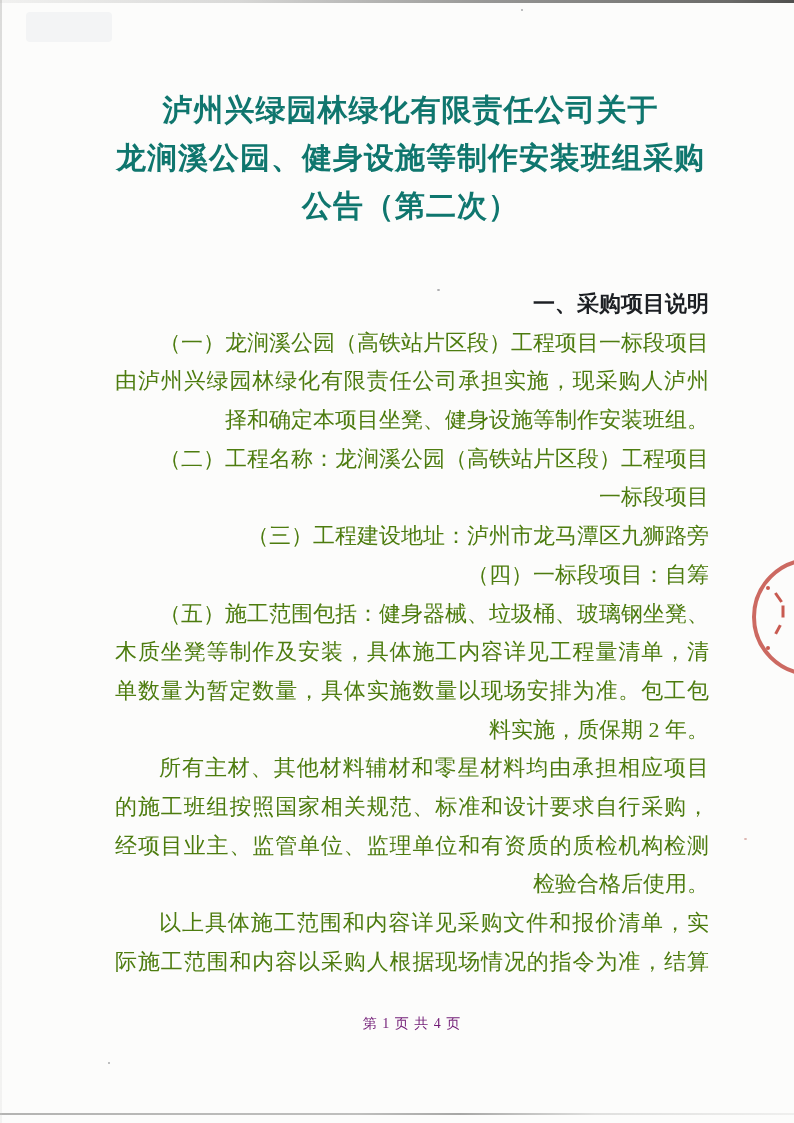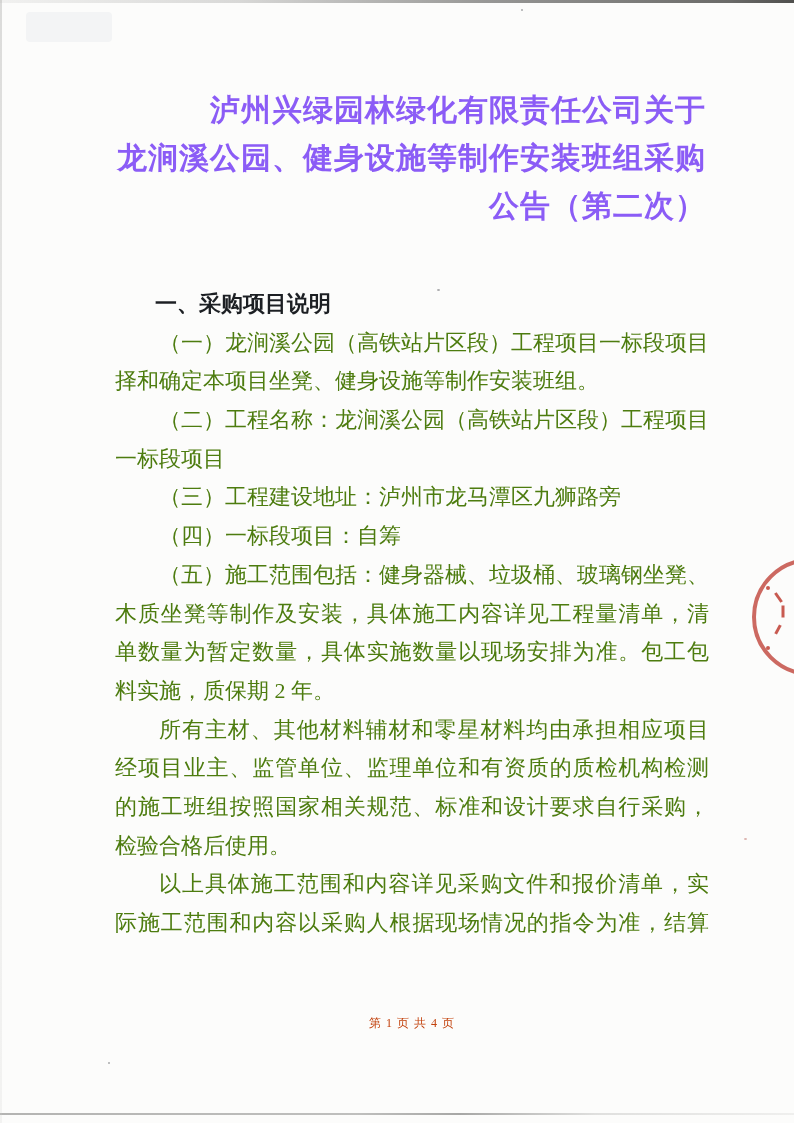--- a/index.html
+++ b/index.html
@@ -48,62 +48,62 @@
   .nd2{left:437px;top:289px;width:3px;height:2px;}
   .nd3{left:744px;top:838px;width:3px;height:2px;background:rgba(190,110,100,0.5);}
   .nd4{left:108px;top:1062px;width:2px;height:2px;}
 
   
   .column{position:absolute;left:115px;width:594px;top:0;height:1123px;}
 
   
   .doc-title{
     position:absolute;left:0;right:3px;top:86px;
-    text-align:right;
+    text-align:center;
     font-family:"Liberation Sans",sans-serif;
     font-weight:700;
     font-size:30px;
     line-height:48px;
     letter-spacing:1px;
-    color:#8b5cf6;
+    color:#0f766e;
   }
 
   
   .doc-body{position:absolute;left:0;right:0;top:285px;}
   .bodyline{
     font-size:22px;
     line-height:38.7px;
     height:38.7px;
     white-space:nowrap;
     color:#4d7c0f;
   }
   .bodyline.fill{
     white-space:normal;
     text-align:justify;
     text-align-last:justify;
     text-justify:inter-ideograph;
     overflow:hidden;
   }
-  .bodyline.end{white-space:normal;text-align:left;}
+  .bodyline.end{white-space:normal;text-align:right;}
   .bodyline.indent{text-indent:2em;}
   .heading-line{
     font-family:"Liberation Sans",sans-serif;
     font-weight:700;
     font-size:22px;
     padding-left:40px;
     color:#1c1f23;
   }
 
   
   .doc-footer{
     position:absolute;left:0;right:0;top:1015px;
     text-align:center;
-    font-size:12px;
+    font-size:14px;
     letter-spacing:1px;
-    color:#c2410c;
+    color:#701a75;
   }
 
   
   .seal{
     position:absolute;left:752px;top:558px;
     width:118px;height:118px;
     border:4px solid rgba(186,49,38,0.72);
     border-radius:50%;
     box-sizing:border-box;
   }
@@ -130,32 +130,33 @@
 
   <div class="column">
     <div class="doc-title">
         <div class="title-line">泸州兴绿园林绿化有限责任公司关于</div>
         <div class="title-line">龙涧溪公园、健身设施等制作安装班组采购</div>
         <div class="title-line">公告（第二次）</div>
       </div>
     <div class="doc-body">
         <div class="bodyline end heading-line">一、采购项目说明</div>
         <div class="bodyline fill indent">（一）龙涧溪公园（高铁站片区段）工程项目一标段项目</div>
+        <div class="bodyline fill">由泸州兴绿园林绿化有限责任公司承担实施，现采购人泸州</div>
         <div class="bodyline end">择和确定本项目坐凳、健身设施等制作安装班组。</div>
         <div class="bodyline fill indent">（二）工程名称：龙涧溪公园（高铁站片区段）工程项目</div>
         <div class="bodyline end">一标段项目</div>
         <div class="bodyline end indent">（三）工程建设地址：泸州市龙马潭区九狮路旁</div>
         <div class="bodyline end indent">（四）一标段项目：自筹</div>
         <div class="bodyline fill indent">（五）施工范围包括：健身器械、垃圾桶、玻璃钢坐凳、</div>
         <div class="bodyline fill">木质坐凳等制作及安装，具体施工内容详见工程量清单，清</div>
         <div class="bodyline fill">单数量为暂定数量，具体实施数量以现场安排为准。包工包</div>
         <div class="bodyline end">料实施，质保期 2 年。</div>
         <div class="bodyline fill indent">所有主材、其他材料辅材和零星材料均由承担相应项目</div>
+        <div class="bodyline fill">的施工班组按照国家相关规范、标准和设计要求自行采购，</div>
         <div class="bodyline fill">经项目业主、监管单位、监理单位和有资质的质检机构检测</div>
-        <div class="bodyline fill">的施工班组按照国家相关规范、标准和设计要求自行采购，</div>
         <div class="bodyline end">检验合格后使用。</div>
         <div class="bodyline fill indent">以上具体施工范围和内容详见采购文件和报价清单，实</div>
         <div class="bodyline fill">际施工范围和内容以采购人根据现场情况的指令为准，结算</div>
       </div>
     <div class="doc-footer">第 1 页 共 4 页</div>
   </div>
 
   <div class="seal">
     <span class="seal-mark sm1"></span>
     <span class="seal-mark sm2"></span>

